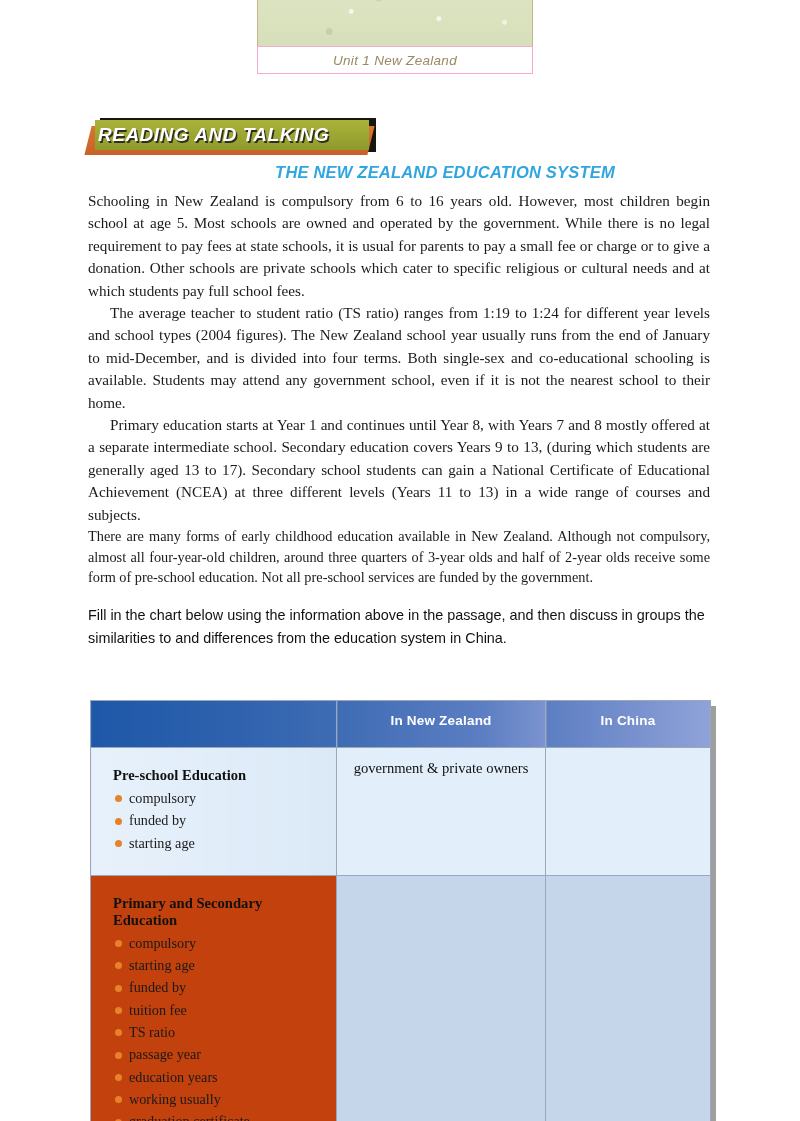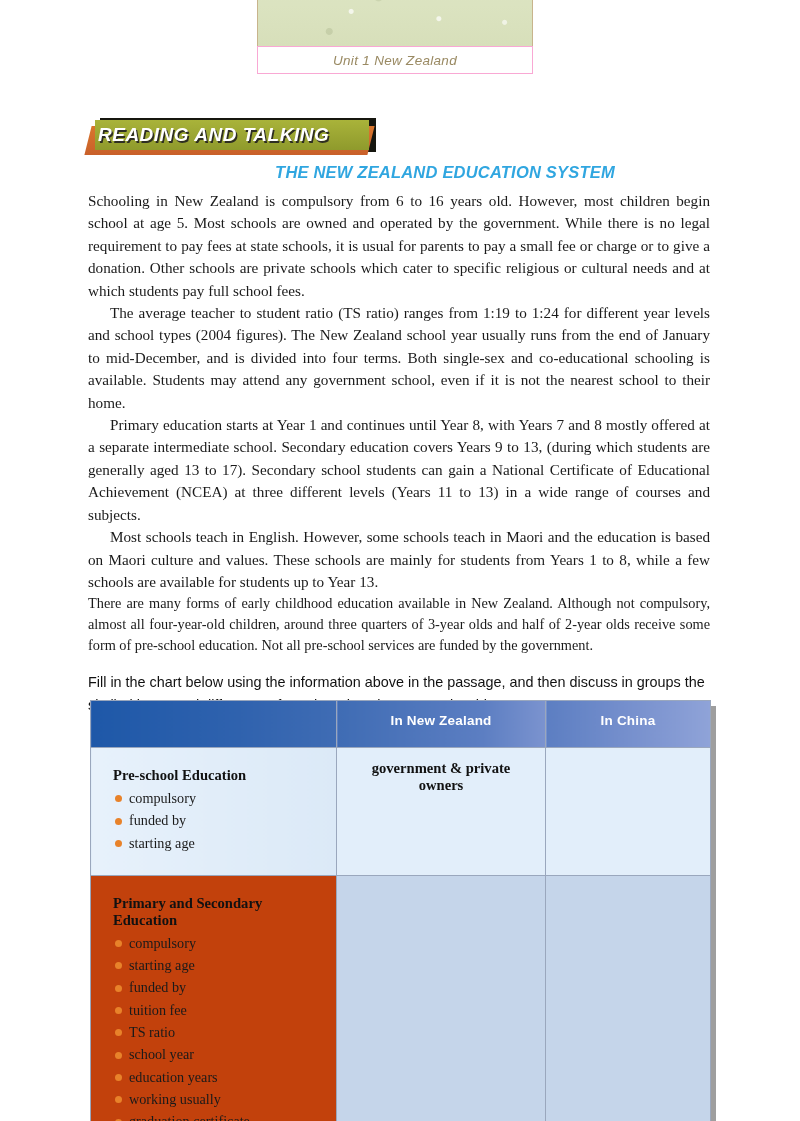--- a/index.html
+++ b/index.html
@@ -217,21 +217,20 @@
     margin-right: 7px;
     vertical-align: middle;
     position: relative;
     top: -1px;
   }
   .nz-value {
     font-size: 14.6px;
     text-align: center;
     color: #111111;
     padding-top: 0;
-    font-weight: bold;
   }
   .nz-cell { vertical-align: middle; }
 
   .table-shadow {
     position: absolute;
     left: 6px;
     top: 6px;
     width: 620px;
     height: 100%;
     background: #9e9e9e;
@@ -279,21 +278,20 @@
   <div class="banner-olive"></div>
   <div class="banner-text">READING AND TALKING</div>
 </div>
 
 <div class="article-title">THE NEW ZEALAND EDUCATION SYSTEM</div>
 
 <div class="content">
   <p class="body-para">Schooling in New Zealand is compulsory from 6 to 16 years old. However, most children begin school at age 5. Most schools are owned and operated by the government. While there is no legal requirement to pay fees at state schools, it is usual for parents to pay a small fee or charge or to give a donation. Other schools are private schools which cater to specific religious or cultural needs and at which students pay full school fees.</p>
   <p class="body-para indent">The average teacher to student ratio (TS ratio) ranges from 1:19 to 1:24 for different year levels and school types (2004 figures). The New Zealand school year usually runs from the end of January to mid-December, and is divided into four terms. Both single-sex and co-educational schooling is available. Students may attend any government school, even if it is not the nearest school to their home.</p>
   <p class="body-para indent">Primary education starts at Year 1 and continues until Year 8, with Years 7 and 8 mostly offered at a separate intermediate school. Secondary education covers Years 9 to 13, (during which students are generally aged 13 to 17). Secondary school students can gain a National Certificate of Educational Achievement (NCEA) at three different levels (Years 11 to 13) in a wide range of courses and subjects.</p>
-  <p class="body-para indent">Most schools teach in English. However, some schools teach in Maori and the education is based on Maori culture and values. These schools are mainly for students from Years 1 to 8, while a few schools are available for students up to Year 13.</p>
   <p class="body-para tight">There are many forms of early childhood education available in New Zealand. Although not compulsory, almost all four-year-old children, around three quarters of 3-year olds and half of 2-year olds receive some form of pre-school education. Not all pre-school services are funded by the government.</p>
   <p class="instruction">Fill in the chart below using the information above in the passage, and then discuss in groups the similarities to and differences from the education system in China.</p>
 </div>
 
 <div class="chart-wrap">
   <div class="table-shadow"></div>
   <table class="chart-table">
     <colgroup>
       <col style="width:246px">
       <col style="width:209px">
@@ -325,21 +323,21 @@
       </tr>
       <tr class="sec-b">
         <td class="left-col">
           <div class="cell-pad">
             <div class="group-title">Primary and Secondary Education</div>
             <div class="bullet-row"><span class="bullet-dot"></span><span>compulsory</span></div>
             <div class="bullet-row"><span class="bullet-dot"></span><span>starting age</span></div>
             <div class="bullet-row"><span class="bullet-dot"></span><span>funded by</span></div>
             <div class="bullet-row"><span class="bullet-dot"></span><span>tuition fee</span></div>
             <div class="bullet-row"><span class="bullet-dot"></span><span>TS ratio</span></div>
-            <div class="bullet-row"><span class="bullet-dot"></span><span>school year</span></div>
+            <div class="bullet-row"><span class="bullet-dot"></span><span>passage year</span></div>
             <div class="bullet-row"><span class="bullet-dot"></span><span>education years</span></div>
             <div class="bullet-row"><span class="bullet-dot"></span><span>working usually</span></div>
             <div class="bullet-row"><span class="bullet-dot"></span><span>graduation certificate</span></div>
           </div>
         </td>
         <td class="nz-cell">
           <div class="nz-value"></div>
         </td>
         <td class="nz-cell">
           <div class="nz-value"></div>

